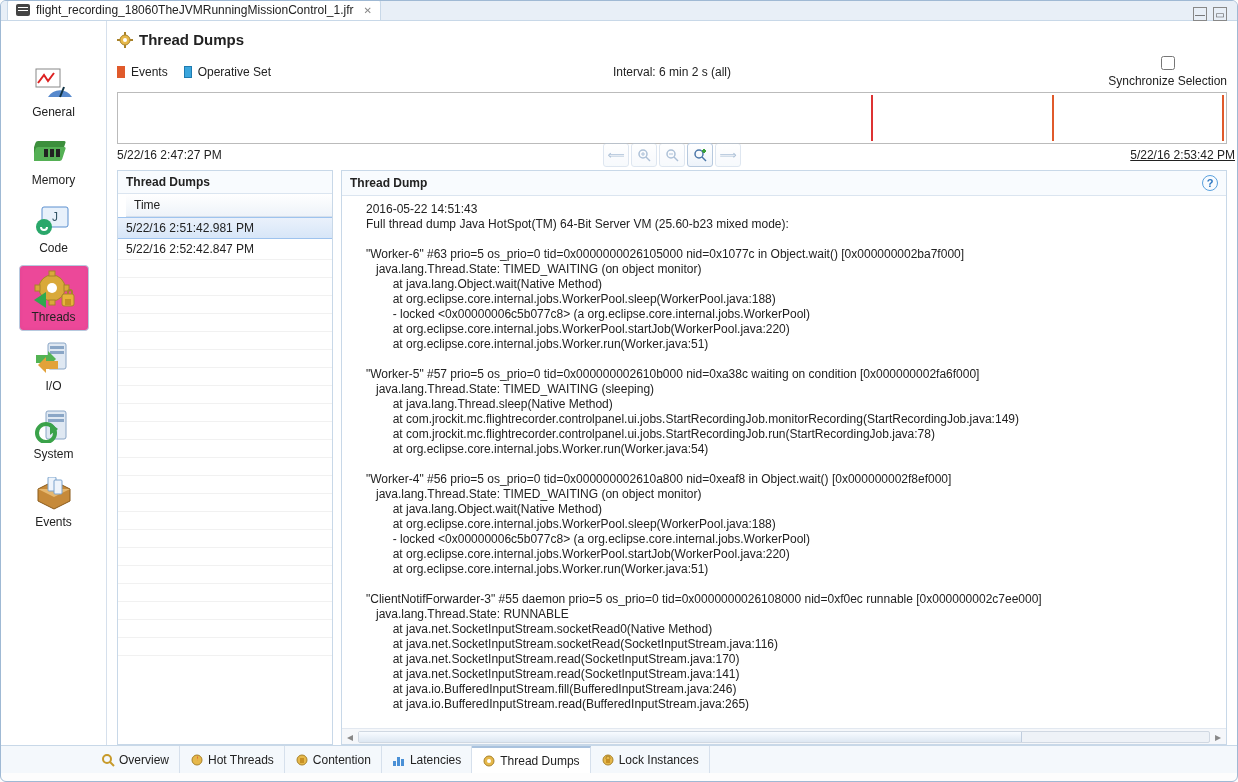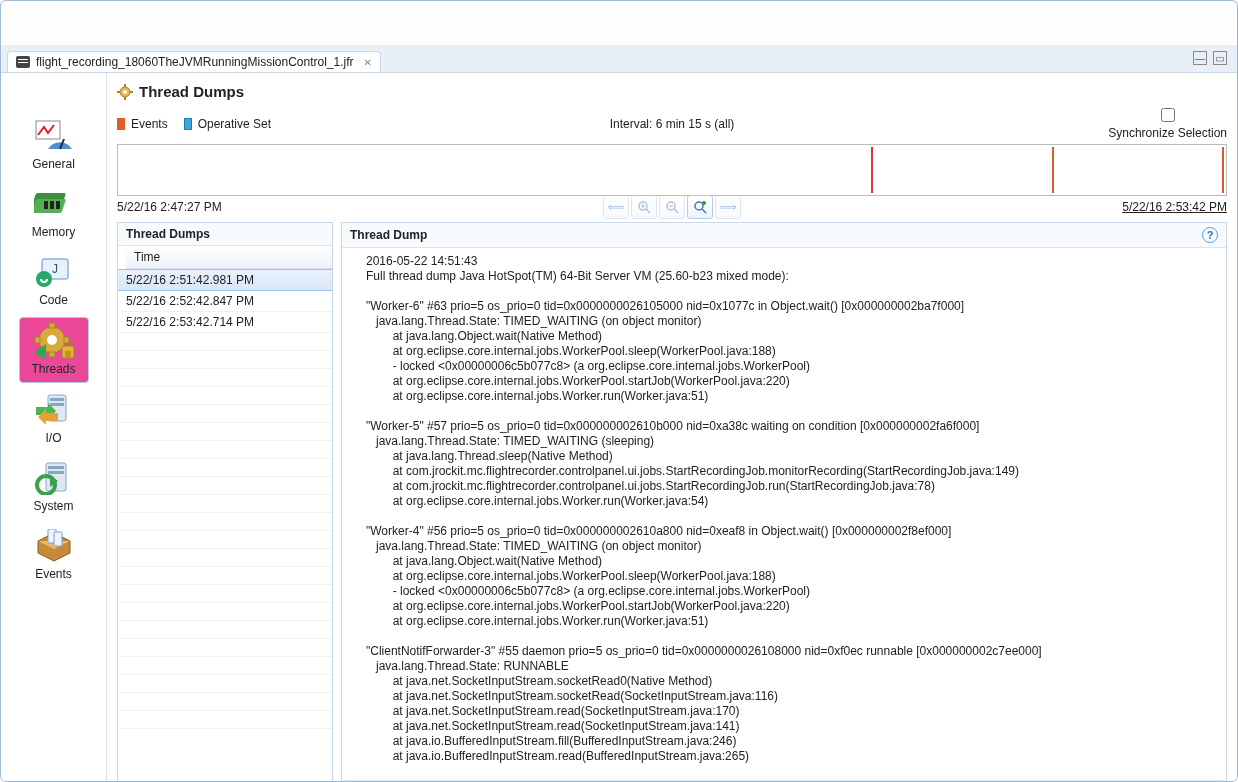--- a/index.html
+++ b/index.html
@@ -9,28 +9,27 @@
     background: #fdfdfd;
     color: #222;
     width: 1238px;
     height: 782px;
     overflow: hidden;
     border: 1px solid #9fb9d4;
     border-radius: 6px;
   }
   
   .tabbar {
-    height: 28px;
+    height: 20px;
     background: #e8eff7;
     border-bottom: 1px solid #c8d8e8;
     display: flex;
     align-items: flex-end;
     padding: 4px 6px 0 6px;
     position: relative;
-    margin-top: 44px;
   }
   .file-tab {
     display: flex;
     align-items: center;
     gap: 6px;
     background: #fff;
     border: 1px solid #c8d8e8;
     border-bottom: none;
     border-radius: 4px 4px 0 0;
     padding: 3px 8px;
@@ -140,21 +139,21 @@
     height: 52px;
     border: 1px solid #bbb;
     background: #fff;
     position: relative;
   }
   .tl-mark {
     position: absolute; top: 2px; bottom: 2px; width: 2px;
   }
   .times-row {
     display: flex; align-items: center;
-    padding: 4px 10px 4px 10px;
+    padding: 4px 2px 4px 10px;
     position: relative;
   }
   .times-row .t-right { margin-left: auto; text-decoration: underline; }
   .toolbar-center {
     position: absolute; left: 50%; transform: translateX(-50%);
     display: flex; gap: 2px;
   }
   .tool-btn {
     width: 26px; height: 24px;
     border: 1px solid #b7c9de;
@@ -389,21 +388,21 @@
           <rect x="13" y="7" width="3" height="2" fill="#a8822a"></rect>
       </svg>
       <span>Thread Dumps</span>
     </div>
 
     <div class="legend-row">
       <span class="swatch sw-red"></span>
       <span class="legend-label">Events</span>
       <span class="swatch sw-blue"></span>
       <span class="legend-label">Operative Set</span>
-      <span class="interval">Interval: 6 min 15 s (all)</span>
+      <span class="interval">Interval: 6 min 2 s (all)</span>
       <label class="sync">
         <input type="checkbox" style="">
         <span>Synchronize Selection</span>
       </label>
     </div>
 
     <div class="timeline">
       <div class="tl-mark" style="left:68.0%; background:#d33;"></div>
       <div class="tl-mark" style="left:84.3%; background:#e05a2b;"></div>
       <div class="tl-mark" style="left:99.6%; background:#e05a2b;"></div>
@@ -443,21 +442,20 @@
 
     <div class="panes">
       <div class="pane pane-left">
         <div class="pane-title">
           <span>Thread Dumps</span>
         </div>
         <div class="table">
           <div class="thead">Time</div>
           <div class="trow sel">5/22/16 2:51:42.981 PM</div>
           <div class="trow">5/22/16 2:52:42.847 PM</div>
-          <div class="trow">5/22/16 2:53:42.714 PM</div>
           <div class="trow"></div>
           <div class="trow"></div>
           <div class="trow"></div>
           <div class="trow"></div>
           <div class="trow"></div>
           <div class="trow"></div>
           <div class="trow"></div>
           <div class="trow"></div>
           <div class="trow"></div>
           <div class="trow"></div>

